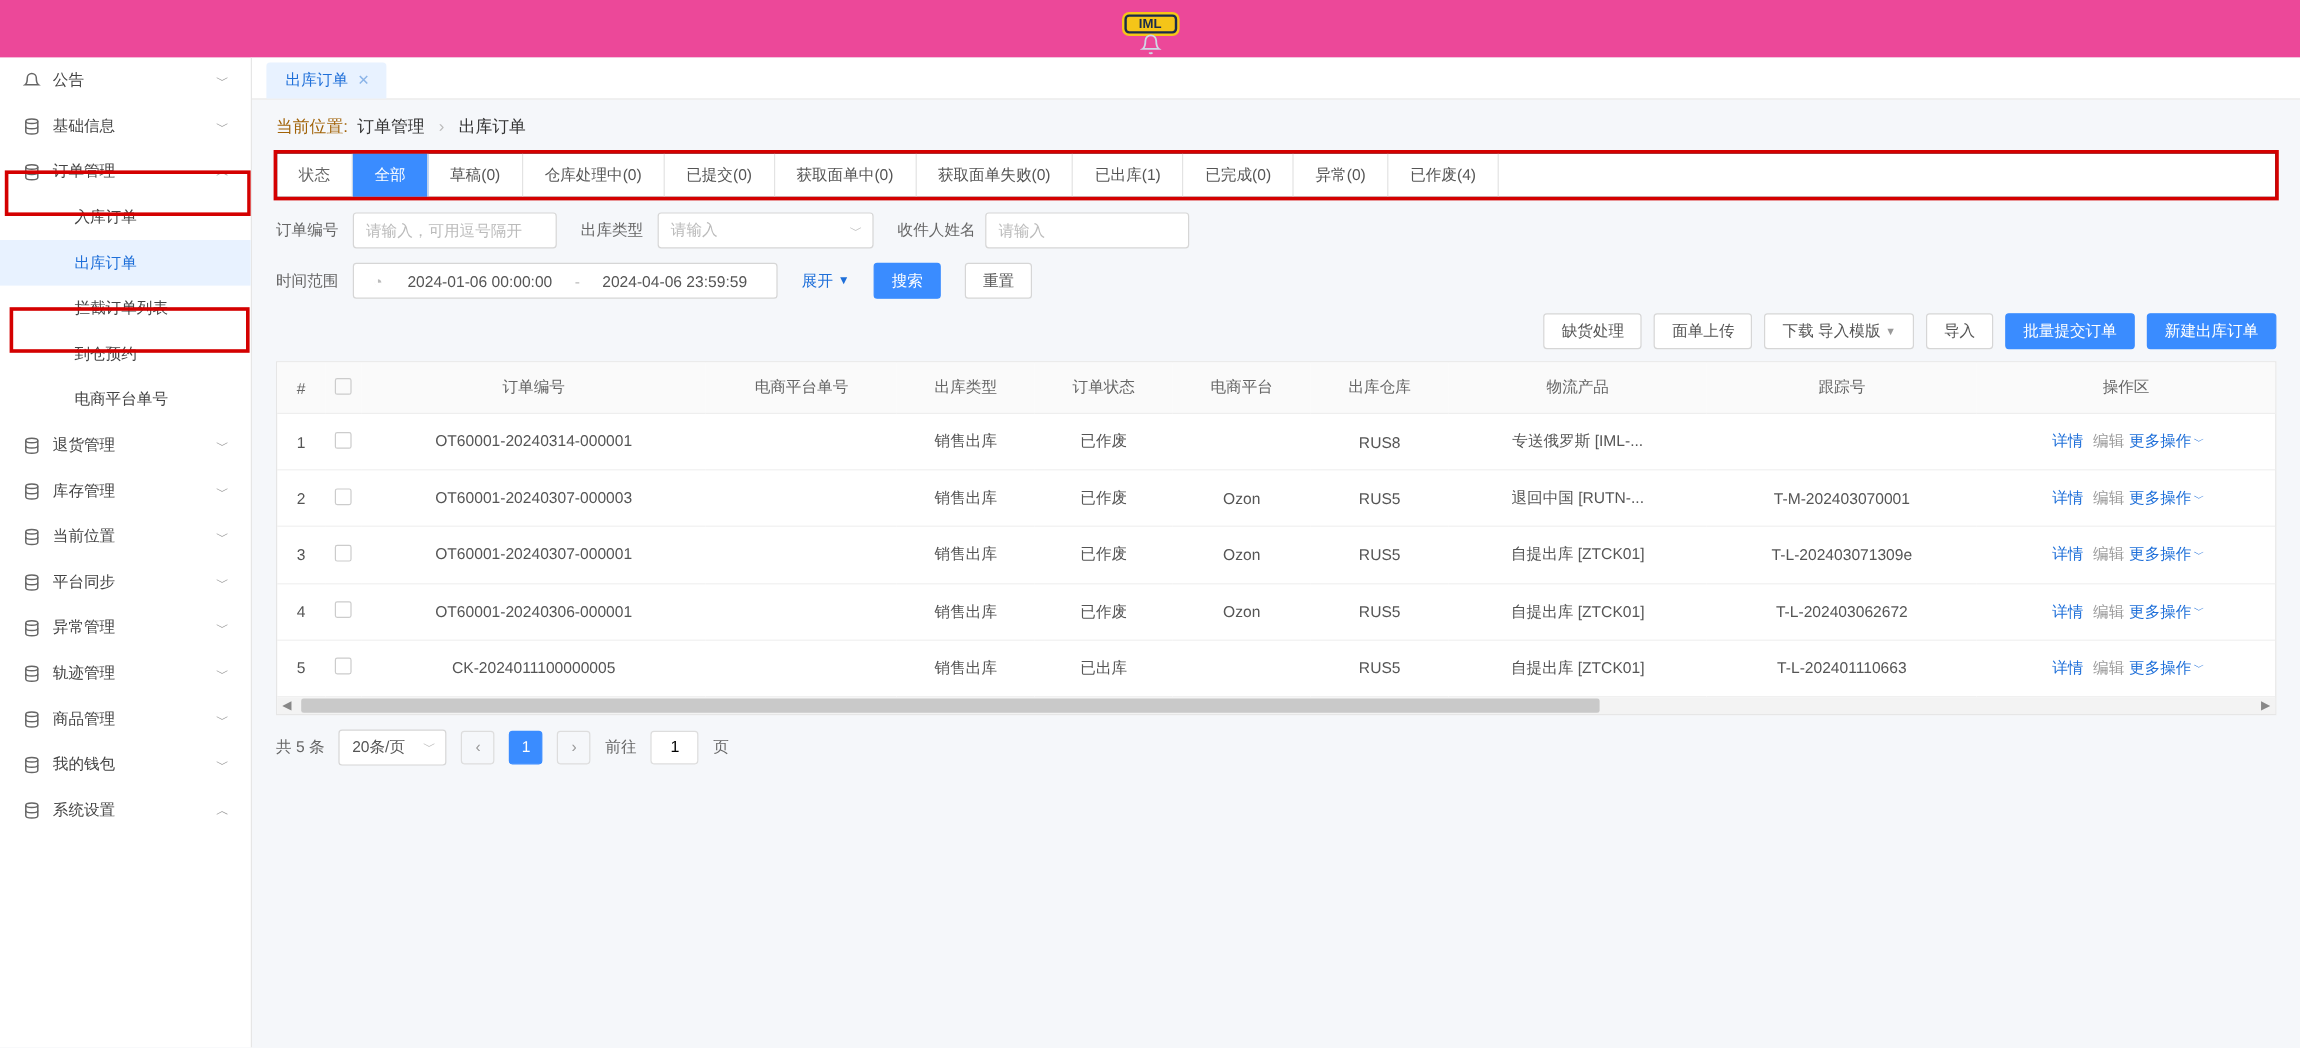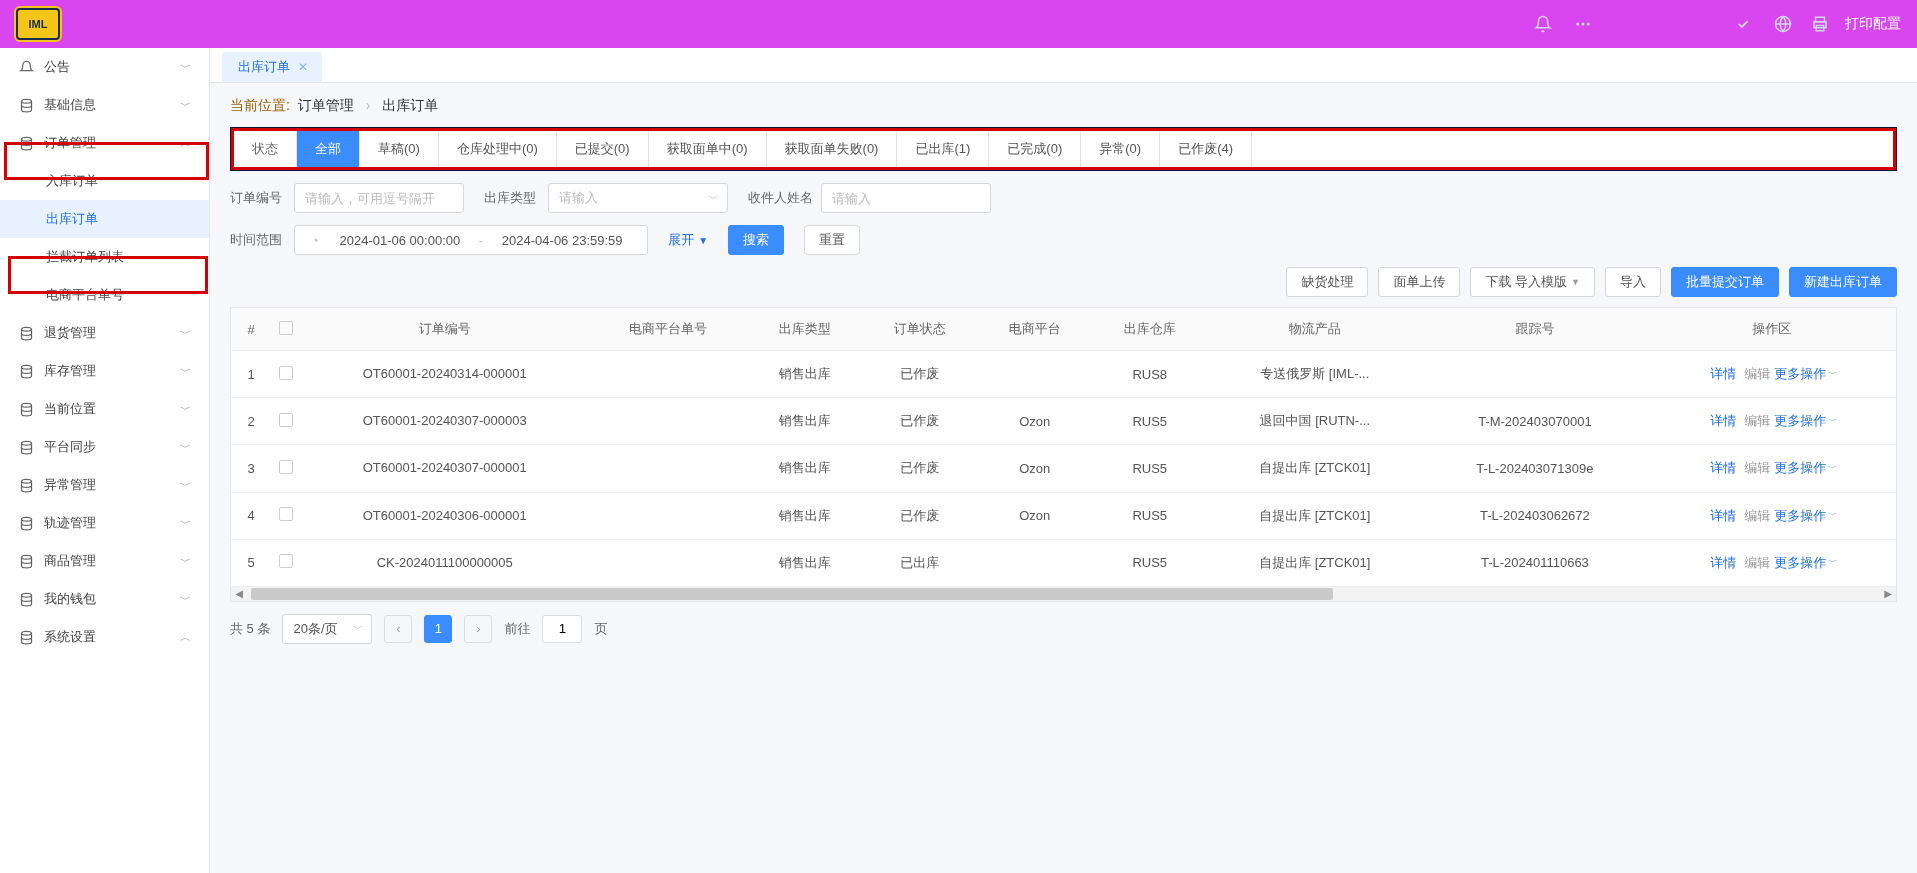--- a/index.html
+++ b/index.html
@@ -1,51 +1,51 @@
 <!DOCTYPE html>
 <html><head>
 <meta charset="utf-8">
 <style>
 * { margin:0; padding:0; box-sizing:border-box; font-family:"Microsoft YaHei",Arial,sans-serif; }
 body { background:#f5f7fa; font-size:13px; color:#333; overflow:hidden; }
 
 
-.topbar { height:48px; background:#d946ef; display:flex; align-items:center; padding:0 16px; color:#fff; }
+.topbar { height:48px; background:#ec4899; display:flex; align-items:center; padding:12px 16px; color:#fff;flex-direction:column; }
 .logo { width:44px; height:32px; background:#f5c518; border-radius:4px; display:flex; align-items:center; justify-content:center; font-weight:bold; font-size:11px; color:#1a2b4c; border:2px solid #1a2b4c; box-shadow:0 0 0 2px #f5c518; }
 .topbar-spacer { flex:1; }
 .topbar-ico { width:32px; height:32px; display:flex; align-items:center; justify-content:center; margin:0 4px; cursor:pointer; }
 .topbar-print { display:flex; align-items:center; gap:16px; margin-left:8px; cursor:pointer; font-size:14px; }
 
 
 .shell { display:flex; height:calc(100vh - 48px); }
 .sidebar { width:210px; background:#fff; overflow-y:auto; border-right:1px solid #e6e6e6; position:relative; }
 .sidebar::-webkit-scrollbar{width:10px}.sidebar::-webkit-scrollbar-thumb{background:#ccc;border-radius:4px}
 .side-item { height:38px; display:flex; align-items:center; padding:0 18px; cursor:pointer; color:#444; position:relative;text-align:right; }
-.side-item.level2 { padding-left:46px; }
+.side-item.level2 { padding-left:62px; }
 .side-item.active { background:#e8f2ff; color:#1e6fd9; }
 .side-item .ico { width:16px; height:16px; margin-right:10px; display:flex; align-items:center; justify-content:center; color:#666; }
 .side-item .chev { margin-left:auto; color:#999; font-size:11px; }
 .redbox { position:absolute; border:3px solid #d40000; pointer-events:none; z-index:5; }
 .redbox.rb1 { left:4px; top:94px; width:205px; height:38px; }
 .redbox.rb2 { left:8px; top:208px; width:200px; height:38px; }
 
 .main { flex:1; display:flex; flex-direction:column; overflow:hidden; background:#f5f7fa; }
 
 
 .tab-strip { background:#fff; border-bottom:1px solid #e6e6e6; padding:4px 12px 0; display:flex; }
 .tab-chip { padding:6px 14px 6px 16px; background:#e8f2ff; color:#1e6fd9; border-radius:3px 3px 0 0; display:flex; align-items:center; gap:8px; font-size:13px; }
 .tab-chip .x { color:#8ab4e8; cursor:pointer; font-size:12px; }
 
 .content { flex:1; overflow:auto; padding:14px 20px; }
 .crumb { font-size:14px; color:#333; margin-bottom:12px; }
 .crumb .sep { color:#bbb; margin:0 8px; }
 .crumb .lbl { color:#a16207; margin-right:4px; }
 
 
-.status-row { position:relative; display:flex; border:4px solid #0f172a; background:#fff; margin-bottom:12px; }
+.status-row { position:relative; display:flex; border:1px solid #0f172a; background:#fff; margin-bottom:12px; }
 .status-cell { padding:9px 18px; border-right:1px solid #e3e3e3; color:#555; cursor:pointer; font-size:13px; white-space:nowrap; }
 .status-cell.head { color:#666; }
 .status-cell.active { background:#3a8cff; color:#fff; }
 .redbox.rb3 { left:-3px; top:-3px; right:-3px; bottom:-3px; }
 
 
 .filters { display:flex; flex-wrap:wrap; gap:14px 20px; align-items:center; margin-bottom:12px; }
 .fld { display:flex; align-items:center; gap:8px; }
 .fld label { color:#666; font-size:13px; min-width:56px; }
 .inp { height:30px; border:1px solid #d6d6d6; border-radius:3px; padding:0 10px; font-size:13px; color:#333; background:#fff; }
@@ -164,20 +164,23 @@
           <span class="chev">︿</span>
         </div>
         <div class="side-item level2">
           <span>入库订单</span>
         </div>
         <div class="side-item level2 active">
           <span>出库订单</span>
         </div>
         <div class="side-item level2">
           <span>拦截订单列表</span>
+        </div>
+        <div class="side-item level2">
+          <span>到仓预约</span>
         </div>
         <div class="side-item level2">
           <span>电商平台单号</span>
         </div>
         <div class="side-item">
           <span class="ico">
             <svg width="15" height="15" viewBox="0 0 24 24" fill="none" stroke="#666" stroke-width="2">
               <ellipse cx="12" cy="5" rx="8" ry="3"></ellipse>
               <path d="M4 5v14c0 1.7 3.6 3 8 3s8-1.3 8-3V5"></path>
               <path d="M4 12c0 1.7 3.6 3 8 3s8-1.3 8-3"></path>

